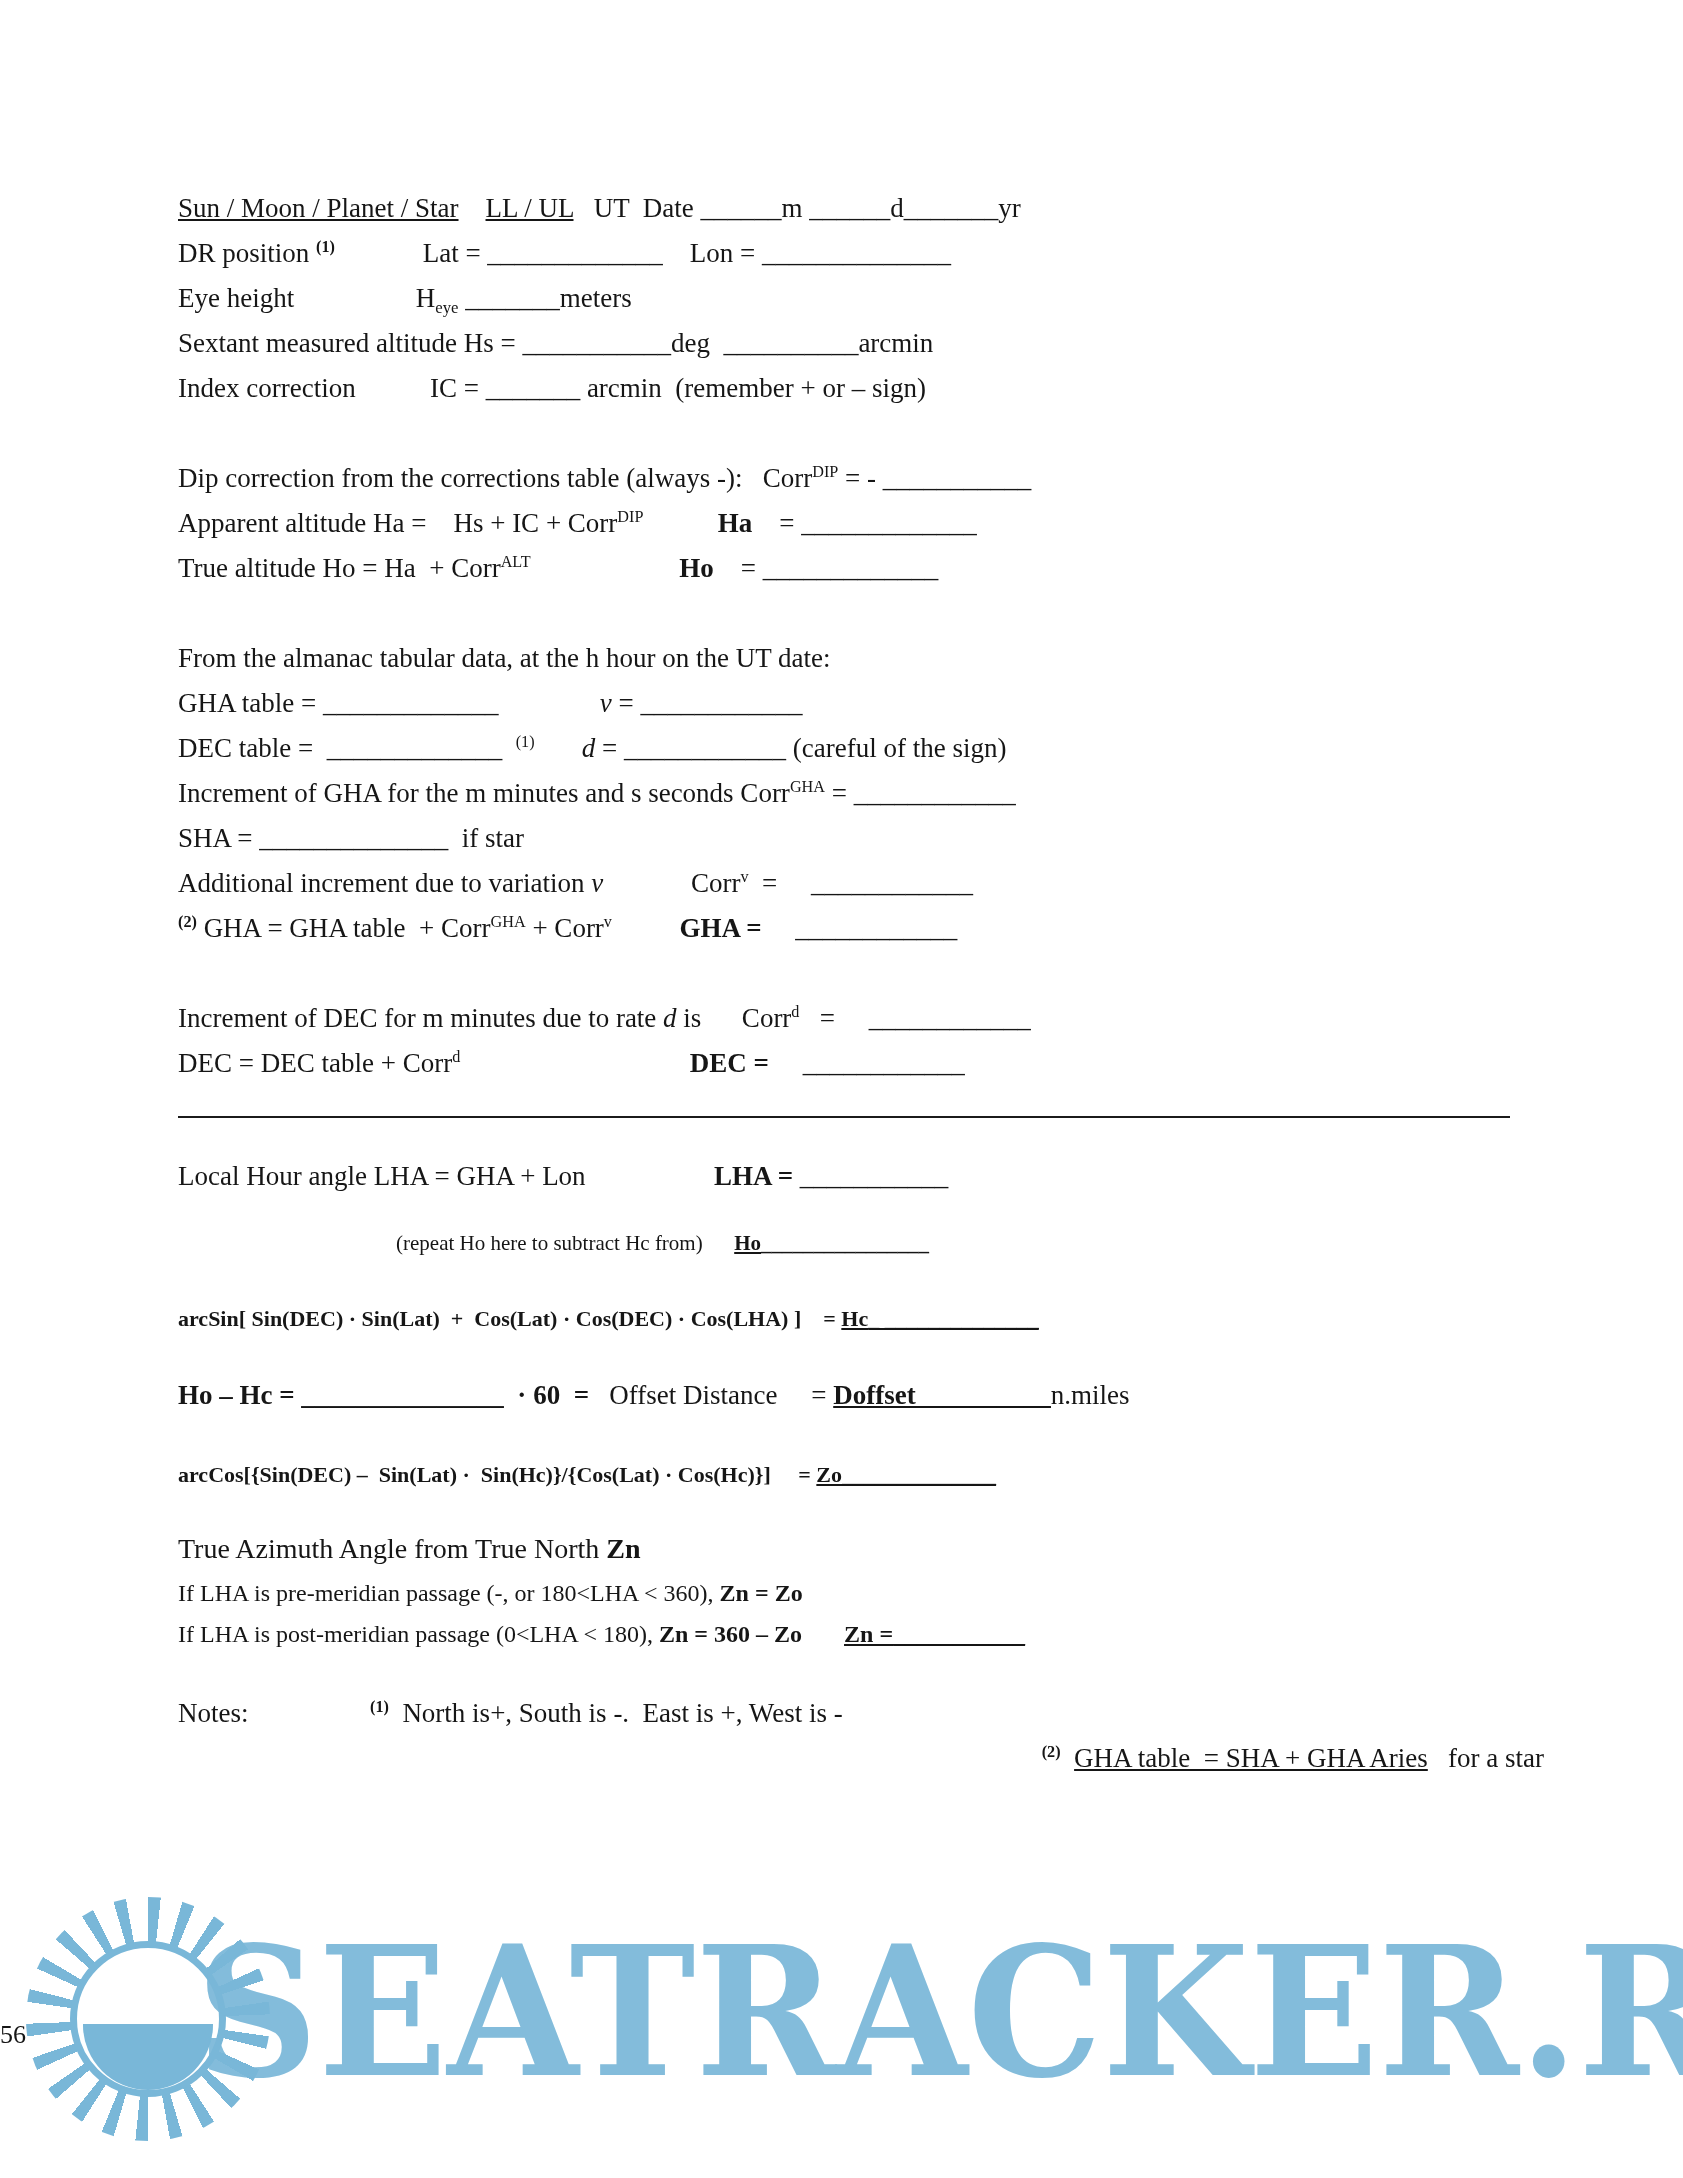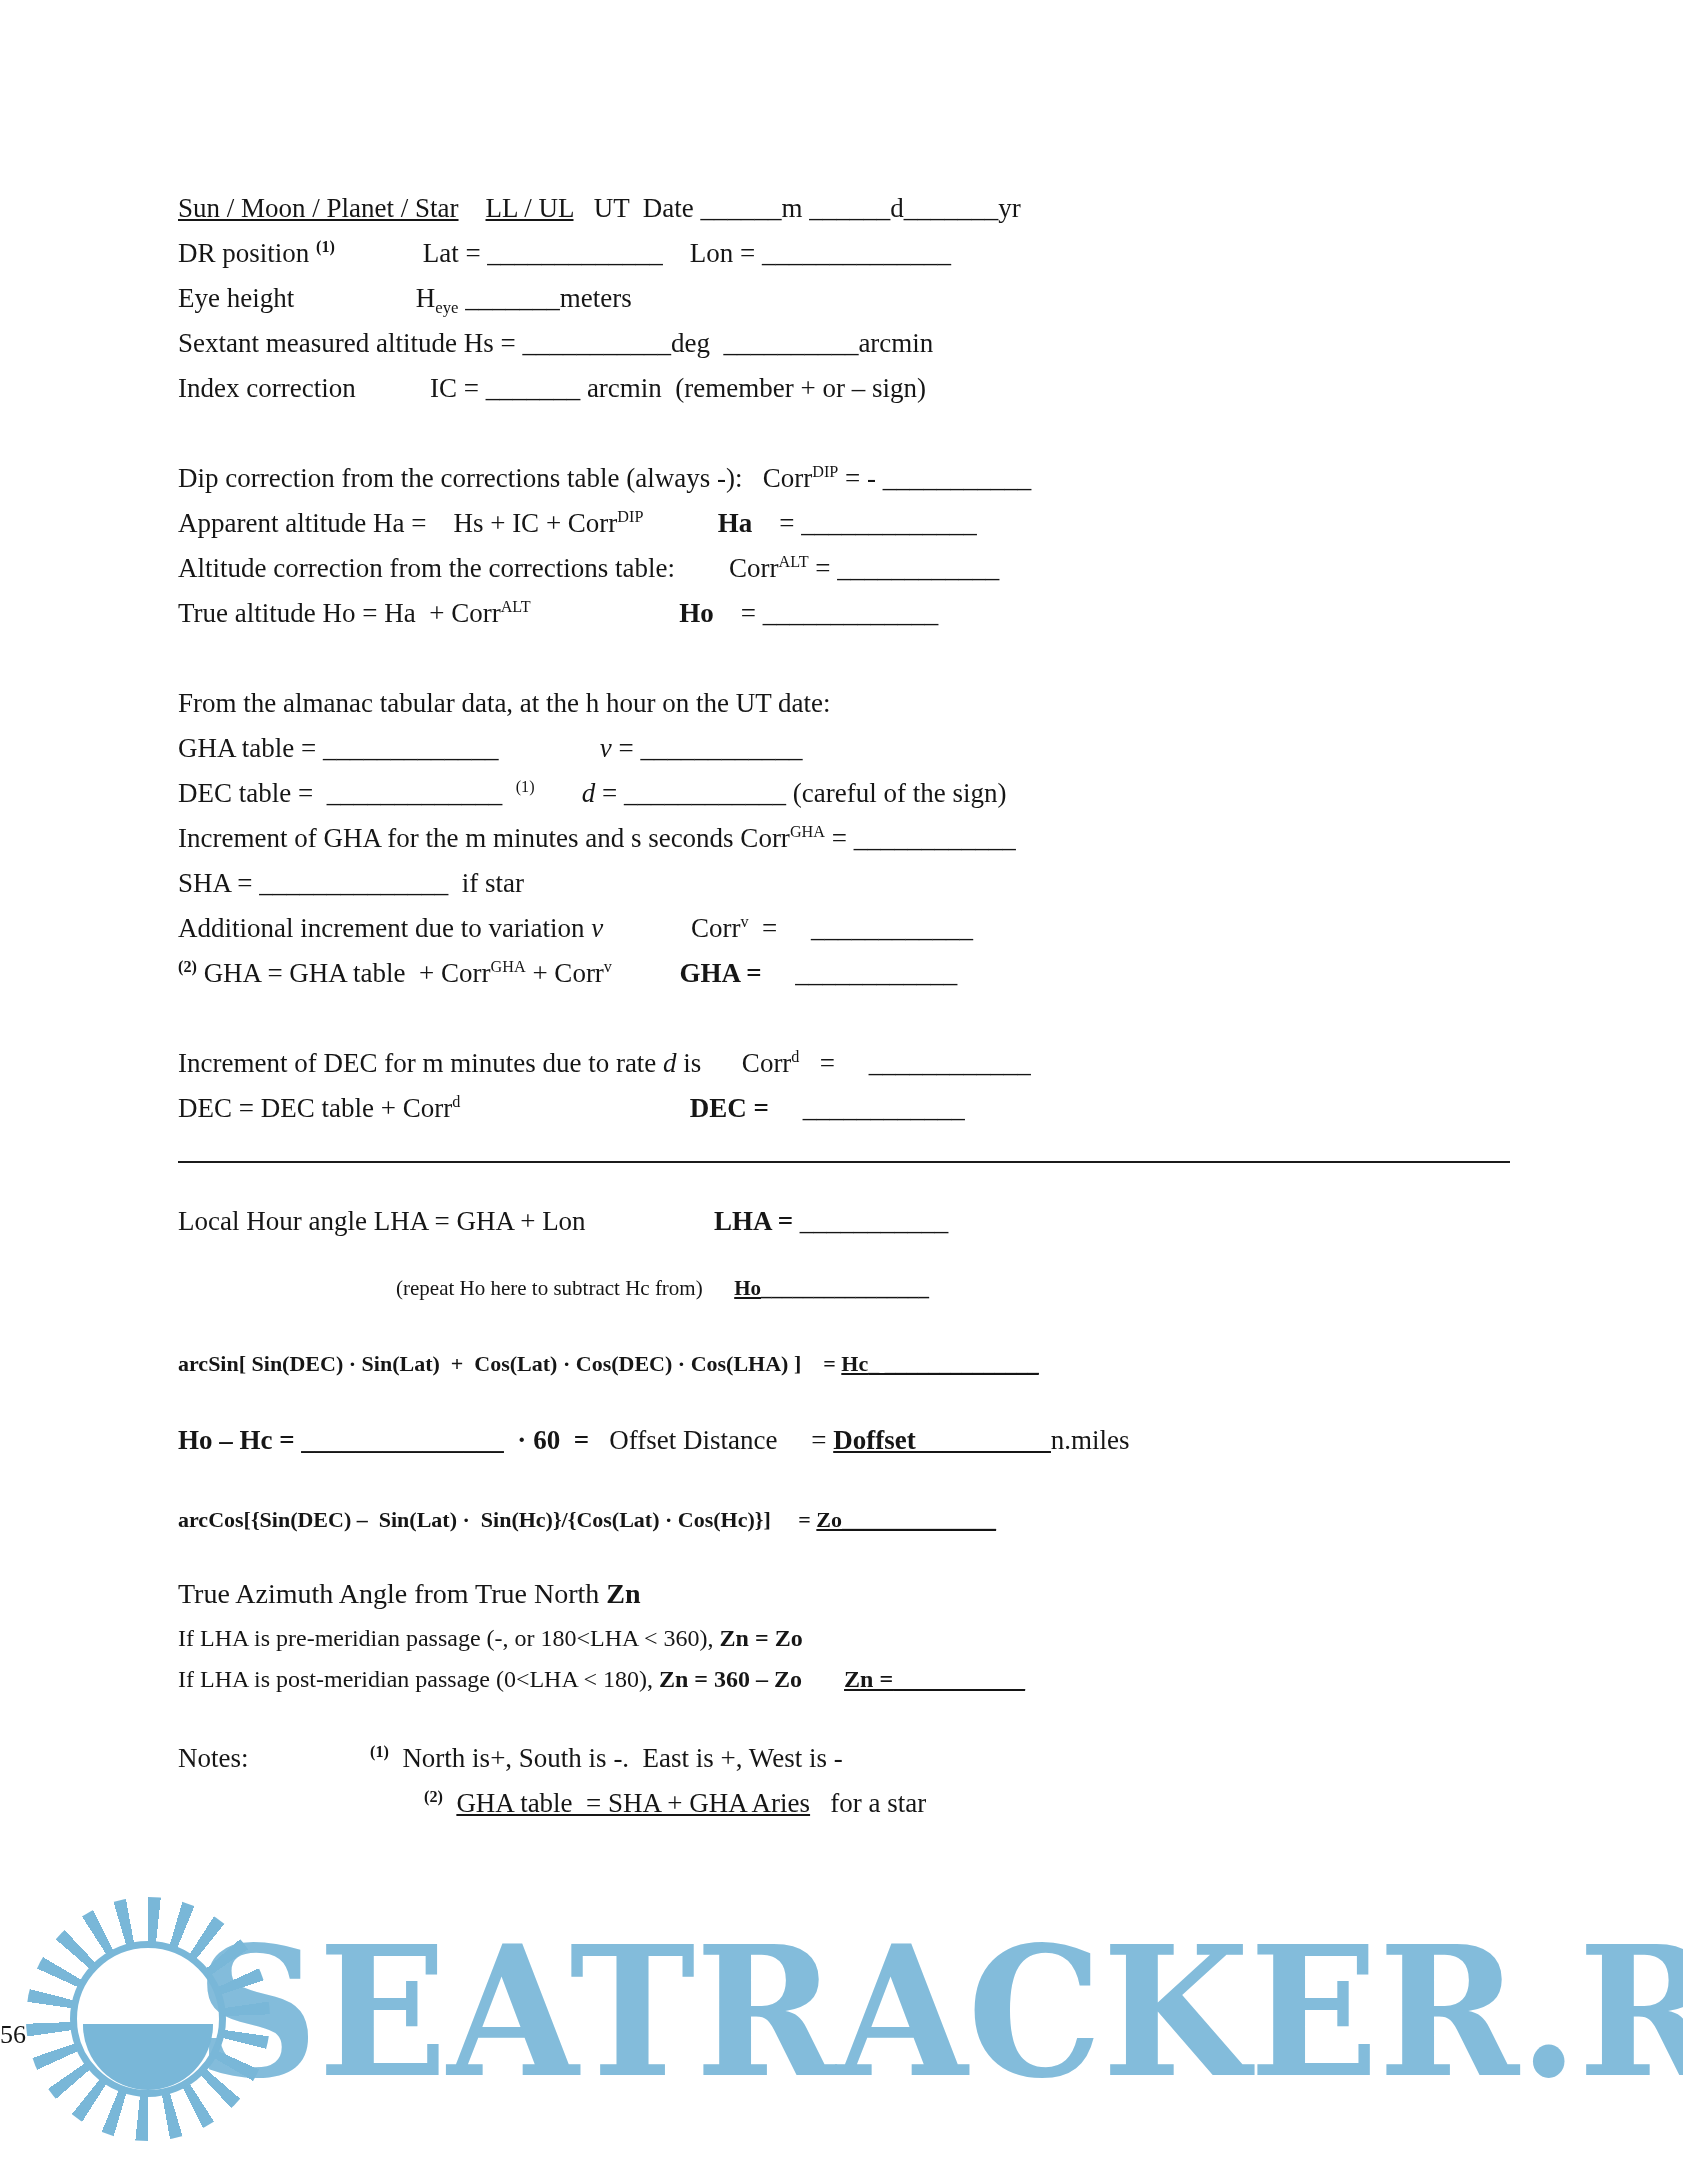--- a/index.html
+++ b/index.html
@@ -28,21 +28,21 @@
   .line{
     white-space:pre;
     font-size:27px;
     line-height:45px;
     min-height:45px;
   }
   .line.formula{font-size:22px;font-weight:bold;}
   .line.small{font-size:24px;line-height:41px;min-height:41px;}
   .line.azimuth{font-size:28px;line-height:48px;}
   .line.repeat{font-size:21px;padding-left:218px;}
-  .line.indent-notes{padding-left:246px;}
+  .line.indent-notes{padding-left:246px;text-align:right;}
   .gap{height:45px;}
   .rule{border-top:2px solid #1b1b1b;height:0;max-width:1332px;margin:30px 0 36px 0;}
   .seg.u{text-decoration:underline;}
   .seg.b{font-weight:bold;}
   .seg.i{font-style:italic;}
   .seg.sup{vertical-align:super;font-size:0.6em;line-height:0;}
   .seg.sub{vertical-align:sub;font-size:0.62em;line-height:0;}
   .page-num{
     position:absolute;
     top:2020px;left:0;width:100%;
@@ -103,21 +103,20 @@
   <div class="content">
     <div>
         <div class="line"><span class="seg u">Sun / Moon / Planet / Star</span><span class="seg">    </span><span class="seg u">LL / UL</span><span class="seg">   UT  Date ______m ______d_______yr</span></div>
         <div class="line"><span class="seg">DR position </span><span class="seg b sup">(1)</span><span class="seg">             Lat = _____________    Lon = ______________</span></div>
         <div class="line"><span class="seg">Eye height                  H</span><span class="seg sub">eye</span><span class="seg"> _______meters</span></div>
         <div class="line"><span class="seg">Sextant measured altitude Hs = ___________deg  __________arcmin</span></div>
         <div class="line"><span class="seg">Index correction           IC = _______ arcmin  (remember + or – sign)</span></div>
         <div class="gap"></div>
         <div class="line"><span class="seg">Dip correction from the corrections table (always -):   Corr</span><span class="seg sup">DIP</span><span class="seg"> = - ___________</span></div>
         <div class="line"><span class="seg">Apparent altitude Ha =    Hs + IC + Corr</span><span class="seg sup">DIP</span><span class="seg">           </span><span class="seg b">Ha</span><span class="seg">    = _____________</span></div>
-        <div class="line"><span class="seg">Altitude correction from the corrections table:        Corr</span><span class="seg sup">ALT</span><span class="seg"> = ____________</span></div>
         <div class="line"><span class="seg">True altitude Ho = Ha  + Corr</span><span class="seg sup">ALT</span><span class="seg">                      </span><span class="seg b">Ho</span><span class="seg">    = _____________</span></div>
         <div class="gap"></div>
         <div class="line"><span class="seg">From the almanac tabular data, at the h hour on the UT date:</span></div>
         <div class="line"><span class="seg">GHA table = _____________               </span><span class="seg i">v</span><span class="seg"> = ____________</span></div>
         <div class="line"><span class="seg">DEC table =  _____________  </span><span class="seg sup">(1)</span><span class="seg">       </span><span class="seg i">d</span><span class="seg"> = ____________ (careful of the sign)</span></div>
         <div class="line"><span class="seg">Increment of GHA for the m minutes and s seconds Corr</span><span class="seg sup">GHA</span><span class="seg"> = ____________</span></div>
         <div class="line"><span class="seg">SHA = ______________  if star</span></div>
         <div class="line"><span class="seg">Additional increment due to variation </span><span class="seg i">v</span><span class="seg">             Corr</span><span class="seg sup">v</span><span class="seg">  =     ____________</span></div>
         <div class="line"><span class="seg b sup">(2)</span><span class="seg"> GHA = GHA table  + Corr</span><span class="seg sup">GHA</span><span class="seg"> + Corr</span><span class="seg sup">v</span><span class="seg">          </span><span class="seg b">GHA =</span><span class="seg">     ____________</span></div>
         <div class="gap"></div>

